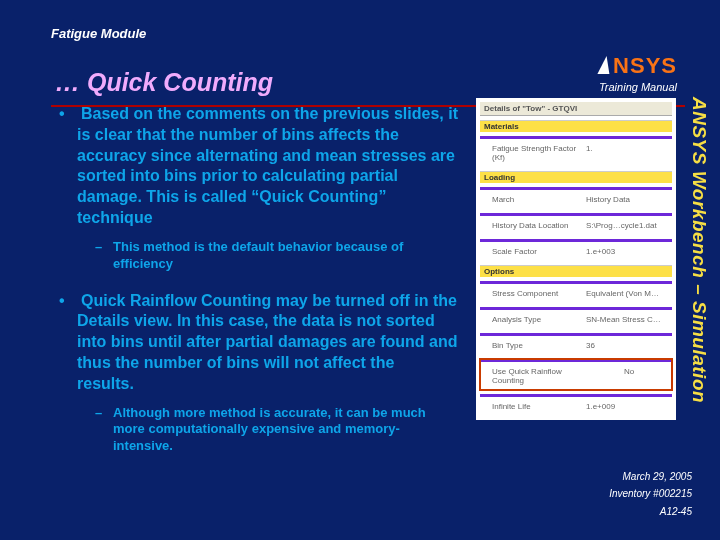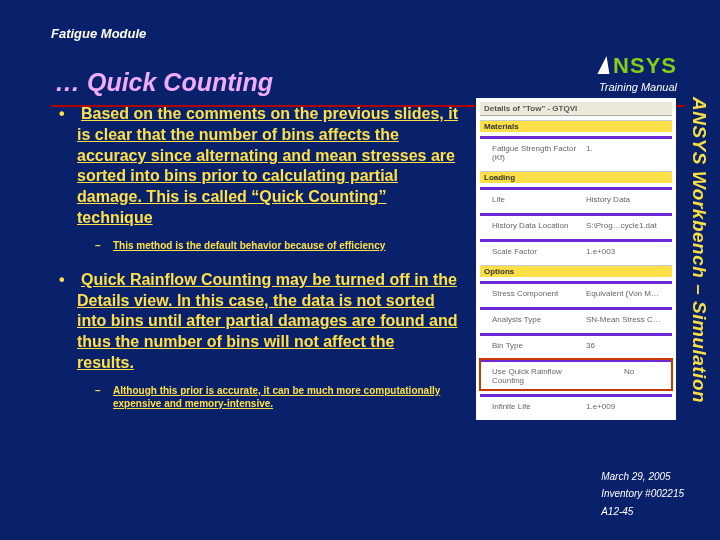--- a/index.html
+++ b/index.html
@@ -31,21 +31,21 @@
   .title {
     color: #f0abfc;
     font-size: 25px;
     font-style: italic;
     font-weight: bold;
   }
   .logo-block {
     text-align: right;
   }
   .logo {
-    color: #84cc16;
+    color: #f97316;
     font-family: "Arial Black", Arial, sans-serif;
     font-weight: 900;
     font-size: 22px;
     letter-spacing: 1px;
     line-height: 1;
     text-align: right;
   }
   .logo::before {
     content: "";
     display: inline-block;
@@ -61,41 +61,40 @@
     color: #fff;
     font-size: 11px;
     font-style: italic;
     margin-top: 2px;
   }
   .content {
     position: absolute;
     top: 88px;
     left: 35px;
     width: 420px;
-    color: #fde047;
-    text-decoration: underline;
+    color: #0ea5e9;
   }
   ul.main { list-style: none; }
   ul.main > li {
     font-size: 16px;
     font-weight: bold;
     line-height: 1.3;
     margin-bottom: 18px;
     padding-left: 22px;
     position: relative;
   }
   ul.main > li::before {
     content: "•";
     position: absolute;
     left: 4px;
     top: 0;
   }
   ul.sub { list-style: none; margin-top: 10px; }
   ul.sub > li {
-    font-size: 10px;
+    font-size: 13px;
     font-weight: bold;
     line-height: 1.3;
     padding-left: 28px;
     position: relative;
   }
   ul.sub > li::before {
     content: "–";
     position: absolute;
     left: 10px;
     top: 0;
@@ -144,24 +143,24 @@
   .dp-row .v { flex: 1; color: #666; padding-right: 4px; }
   .dp-row.hl {
     outline: 2px solid #c93b00;
     outline-offset: -1px;
     position: relative;
     z-index: 2;
     gap: 38px;
   }
   .footer {
     position: absolute;
-    right: 36px;
+    right: 28px;
     bottom: 22px;
     color: #fff;
-    text-align: left;
+    text-align: right;
     font-size: 10px;
     font-style: italic;
     line-height: 1.35;
   }
 </style>
 </head>
 <body>
 
 <div class="header">
   <div class="module">Fatigue Module</div>
@@ -178,36 +177,36 @@
   <ul class="main">
     <li>
       <span>Based on the comments on the previous slides, it is clear that the number of bins affects the accuracy since alternating and mean stresses are sorted into bins prior to calculating partial damage.  This is called “Quick Counting” technique</span>
       <ul class="sub">
         <li>This method is the default behavior because of efficiency</li>
       </ul>
     </li>
     <li>
       <span>Quick Rainflow Counting may be turned off in the Details view.  In this case, the data is not sorted into bins until after partial damages are found and thus the number of bins will not affect the results.</span>
       <ul class="sub">
-        <li>Although this prior is accurate, it can be much more computationally expensive and memory-intensive.</li>
+        <li>Although more method is accurate, it can be much more computationally expensive and memory-intensive.</li>
       </ul>
     </li>
   </ul>
 </div>
 
 <div class="details-panel">
   <div class="dp-head">Details of "Tow" - GTQVI</div>
   <div class="dp-sec">Materials</div>
   <div class="dp-row">
     <div class="k">Fatigue Strength Factor (Kf)</div>
     <div class="v">1.</div>
   </div>
   <div class="dp-sec">Loading</div>
   <div class="dp-row">
-    <div class="k">Life</div>
+    <div class="k">March</div>
     <div class="v">History Data</div>
   </div>
   <div class="dp-row">
     <div class="k">History Data Location</div>
     <div class="v">S:\Prog…cycle1.dat</div>
   </div>
   <div class="dp-row">
     <div class="k">Scale Factor</div>
     <div class="v">1.e+003</div>
   </div>

